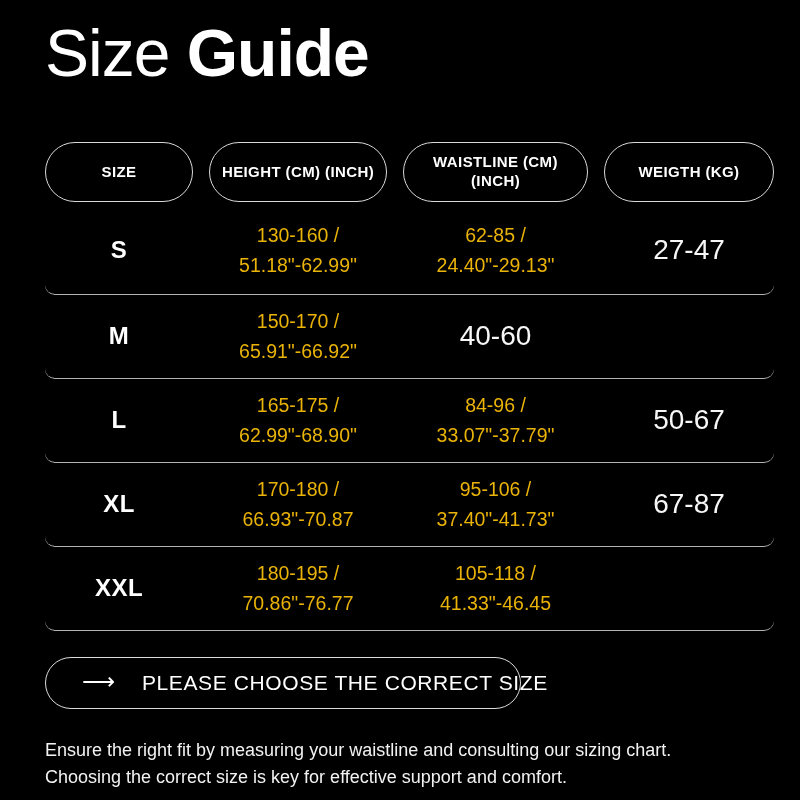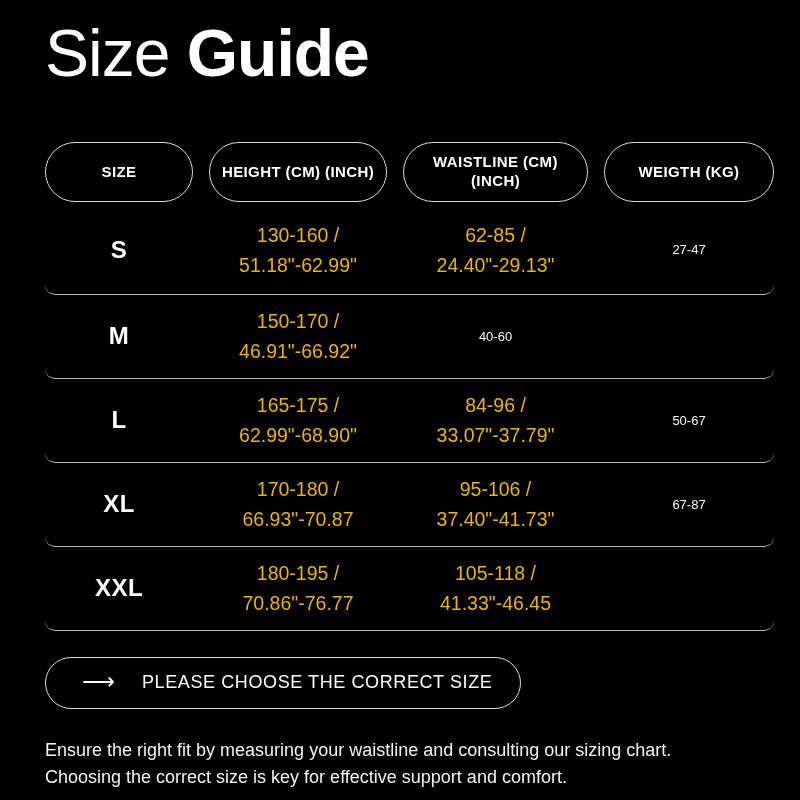--- a/index.html
+++ b/index.html
@@ -61,21 +61,21 @@
   }
   .c-data {
     font-size: 19.5px;
     font-weight: 400;
     text-align: center;
     line-height: 1.55;
     white-space: pre-line;
     color: #eab308;
   }
   .c-weight {
-    font-size: 13px;
+    font-size: 28px;
     font-weight: 400;
     text-align: center;
     color: #f7f7f7;
   }
   
   .cta {
     margin-top: 26px;
     width: 476px;
     height: 52px;
     border: 1.5px solid #dcdcdc;
@@ -90,21 +90,21 @@
     font-family: "Liberation Sans", "DejaVu Sans", sans-serif;
   }
   .cta .arrow {
     font-family: "DejaVu Sans", sans-serif;
     font-size: 23px;
     font-weight: 400;
     line-height: 1;
     transform: translateY(-1px);
   }
   .cta .cta-label {
-    font-size: 18px;
+    font-size: 21px;
     font-weight: 400;
     letter-spacing: 0.6px;
     white-space: nowrap;
   }
   
   .footer-note {
     margin-top: 28px;
     max-width: 705px;
     font-size: 18px;
     line-height: 1.5;
@@ -131,21 +131,21 @@
     <div class="c-data">130-160 /
 51.18"-62.99"</div>
     <div class="c-data">62-85 /
 24.40"-29.13"</div>
     <div class="c-weight">27-47</div>
   </div>
 
   <div class="cols trow">
     <div class="c-size">M</div>
     <div class="c-data">150-170 /
-46.91"-66.92"</div>
+65.91"-66.92"</div>
     <div class="c-weight">40-60</div>
   </div>
 
   <div class="cols trow">
     <div class="c-size">L</div>
     <div class="c-data">165-175 /
 62.99"-68.90"</div>
     <div class="c-data">84-96 /
 33.07"-37.79"</div>
     <div class="c-weight">50-67</div>

